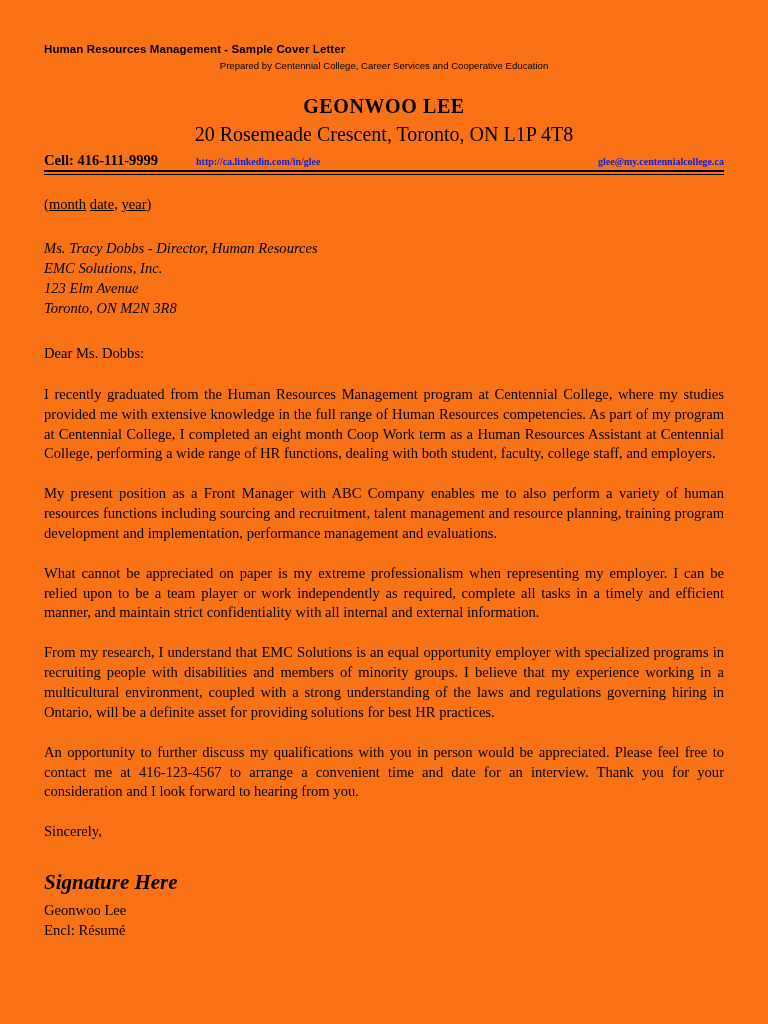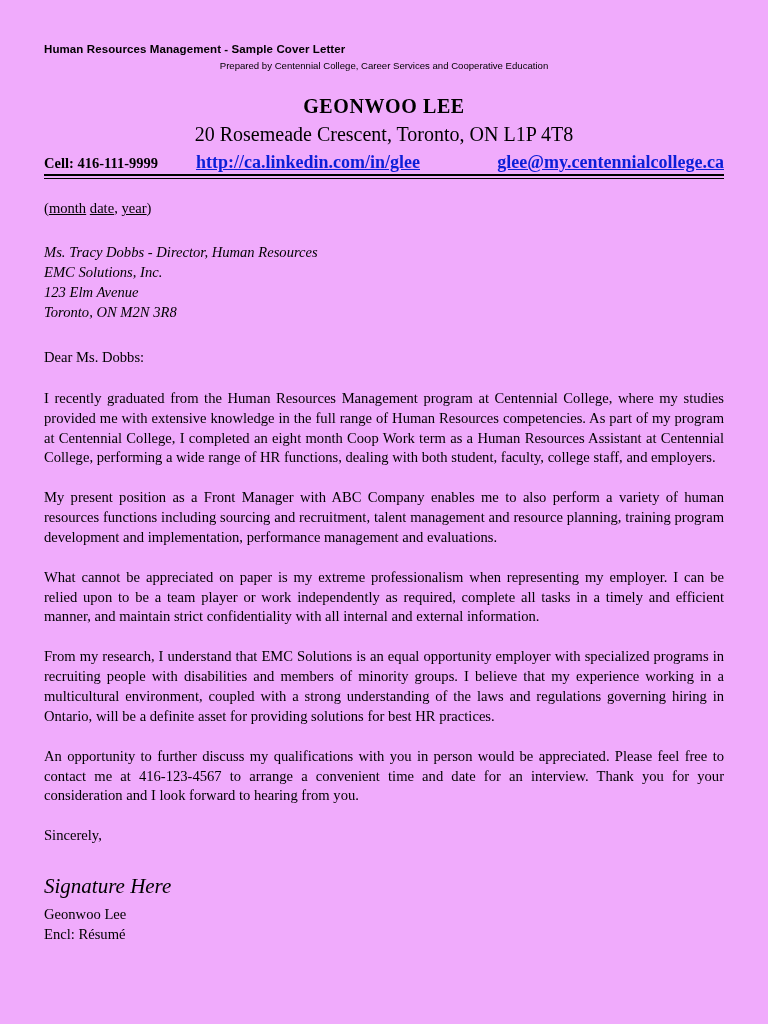--- a/index.html
+++ b/index.html
@@ -13,21 +13,21 @@
     height: 1024px;
     overflow: hidden;
     font-family: "Liberation Serif", "DejaVu Serif", serif;
     color: #000000;
   }
   .page {
     width: 768px;
     height: 1024px;
     box-sizing: border-box;
     padding: 42px 44px 0 44px;
-    background: #f0abfc;
+    background: #f97316;
     position: relative;
   }
 
   
   .doc-header {
     font-family: "Liberation Sans", "DejaVu Sans", sans-serif;
     margin-bottom: 22px;
   }
   .doc-header .title {
     font-size: 11.5px;
@@ -64,24 +64,23 @@
     justify-content: space-between;
     margin-top: 4px;
     padding-bottom: 0;
   }
   .contact-row .phone {
     font-size: 14.5px;
     font-weight: bold;
     white-space: nowrap;
   }
   .contact-row .link {
-    font-size: 18px;
+    font-size: 10px;
     font-weight: bold;
     color: #0b1fd8;
-    text-decoration: underline;
     white-space: nowrap;
   }
   .contact-row .linkedin { margin-left: 38px; }
   .contact-row .email { margin-left: auto; }
 
   .rule-double {
     border-top: 2.4px solid #000;
     border-bottom: 1px solid #000;
     height: 2px;
     margin-top: 1px;
@@ -102,21 +101,21 @@
     margin: 0 0 20px 0;
     text-align: justify;
     text-justify: inter-word;
     line-height: 1.36;
   }
 
   .closing { margin: 0 0 30px 0; }
 
   .signature {
     font-size: 21px;
-    font-weight: normal;
+    font-weight: bold;
     font-style: italic;
     line-height: 1.1;
     margin-bottom: 5px;
   }
   .sign-name { line-height: 1.38; }
   .sign-encl { line-height: 1.38; }
 </style>
 </head>
 <body>
 

